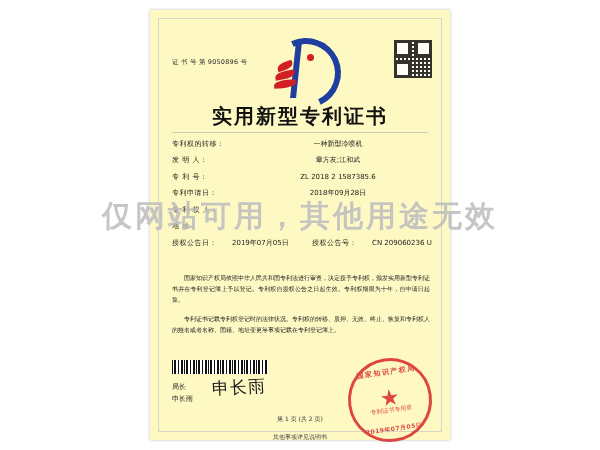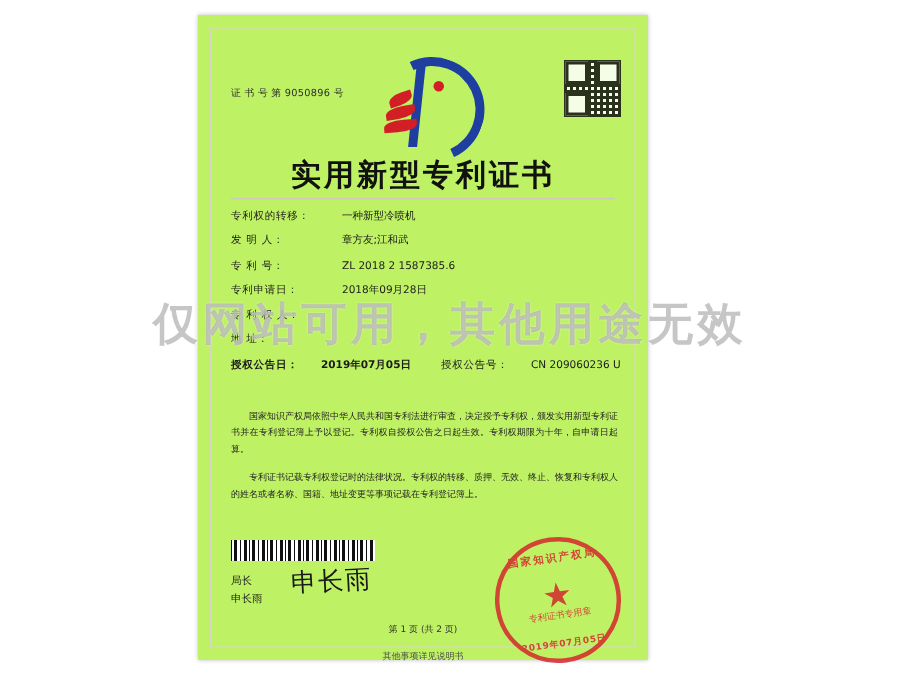--- a/index.html
+++ b/index.html
@@ -15,25 +15,25 @@
     position: relative;
     width: 600px;
     height: 450px;
     background: #ffffff;
     overflow: hidden;
   }
 
   
   .sheet {
     position: absolute;
-    left: 132px;
+    left: 150px;
     top: 10px;
     width: 300px;
     height: 430px;
-    background: #bef264;
+    background: #fef9c3;
     box-shadow: 0 0 3px rgba(0,0,0,0.25);
   }
   .sheet-inner-border {
     position: absolute;
     left: 8px;
     top: 8px;
     right: 8px;
     bottom: 8px;
     border: 1px solid #d9d4c8;
   }
@@ -160,27 +160,27 @@
     color: #1b1b1b;
     line-height: 1.35;
     margin-bottom: 7px;
     white-space: nowrap;
   }
   .field-label {
     width: 74px;
     flex: 0 0 74px;
     letter-spacing: 0.5px;
   }
-  .field-value { flex: 1 1 auto; }
+  .field-value { flex: 1 1 auto; text-align: center; }
 
   .field-row.two .col {
     display: flex;
     align-items: baseline;
   }
-  .field-row.two .col.left { width: 140px; flex: 0 0 140px; font-weight: bold; }
+  .field-row.two .col.left { width: 140px; flex: 0 0 140px; }
   .field-row.two .col .field-label { width: 60px; flex: 0 0 60px; }
 
   
   .body-text {
     position: absolute;
     left: 22px;
     right: 20px;
     top: 262px;
     font-size: 6px;
     line-height: 1.85;

